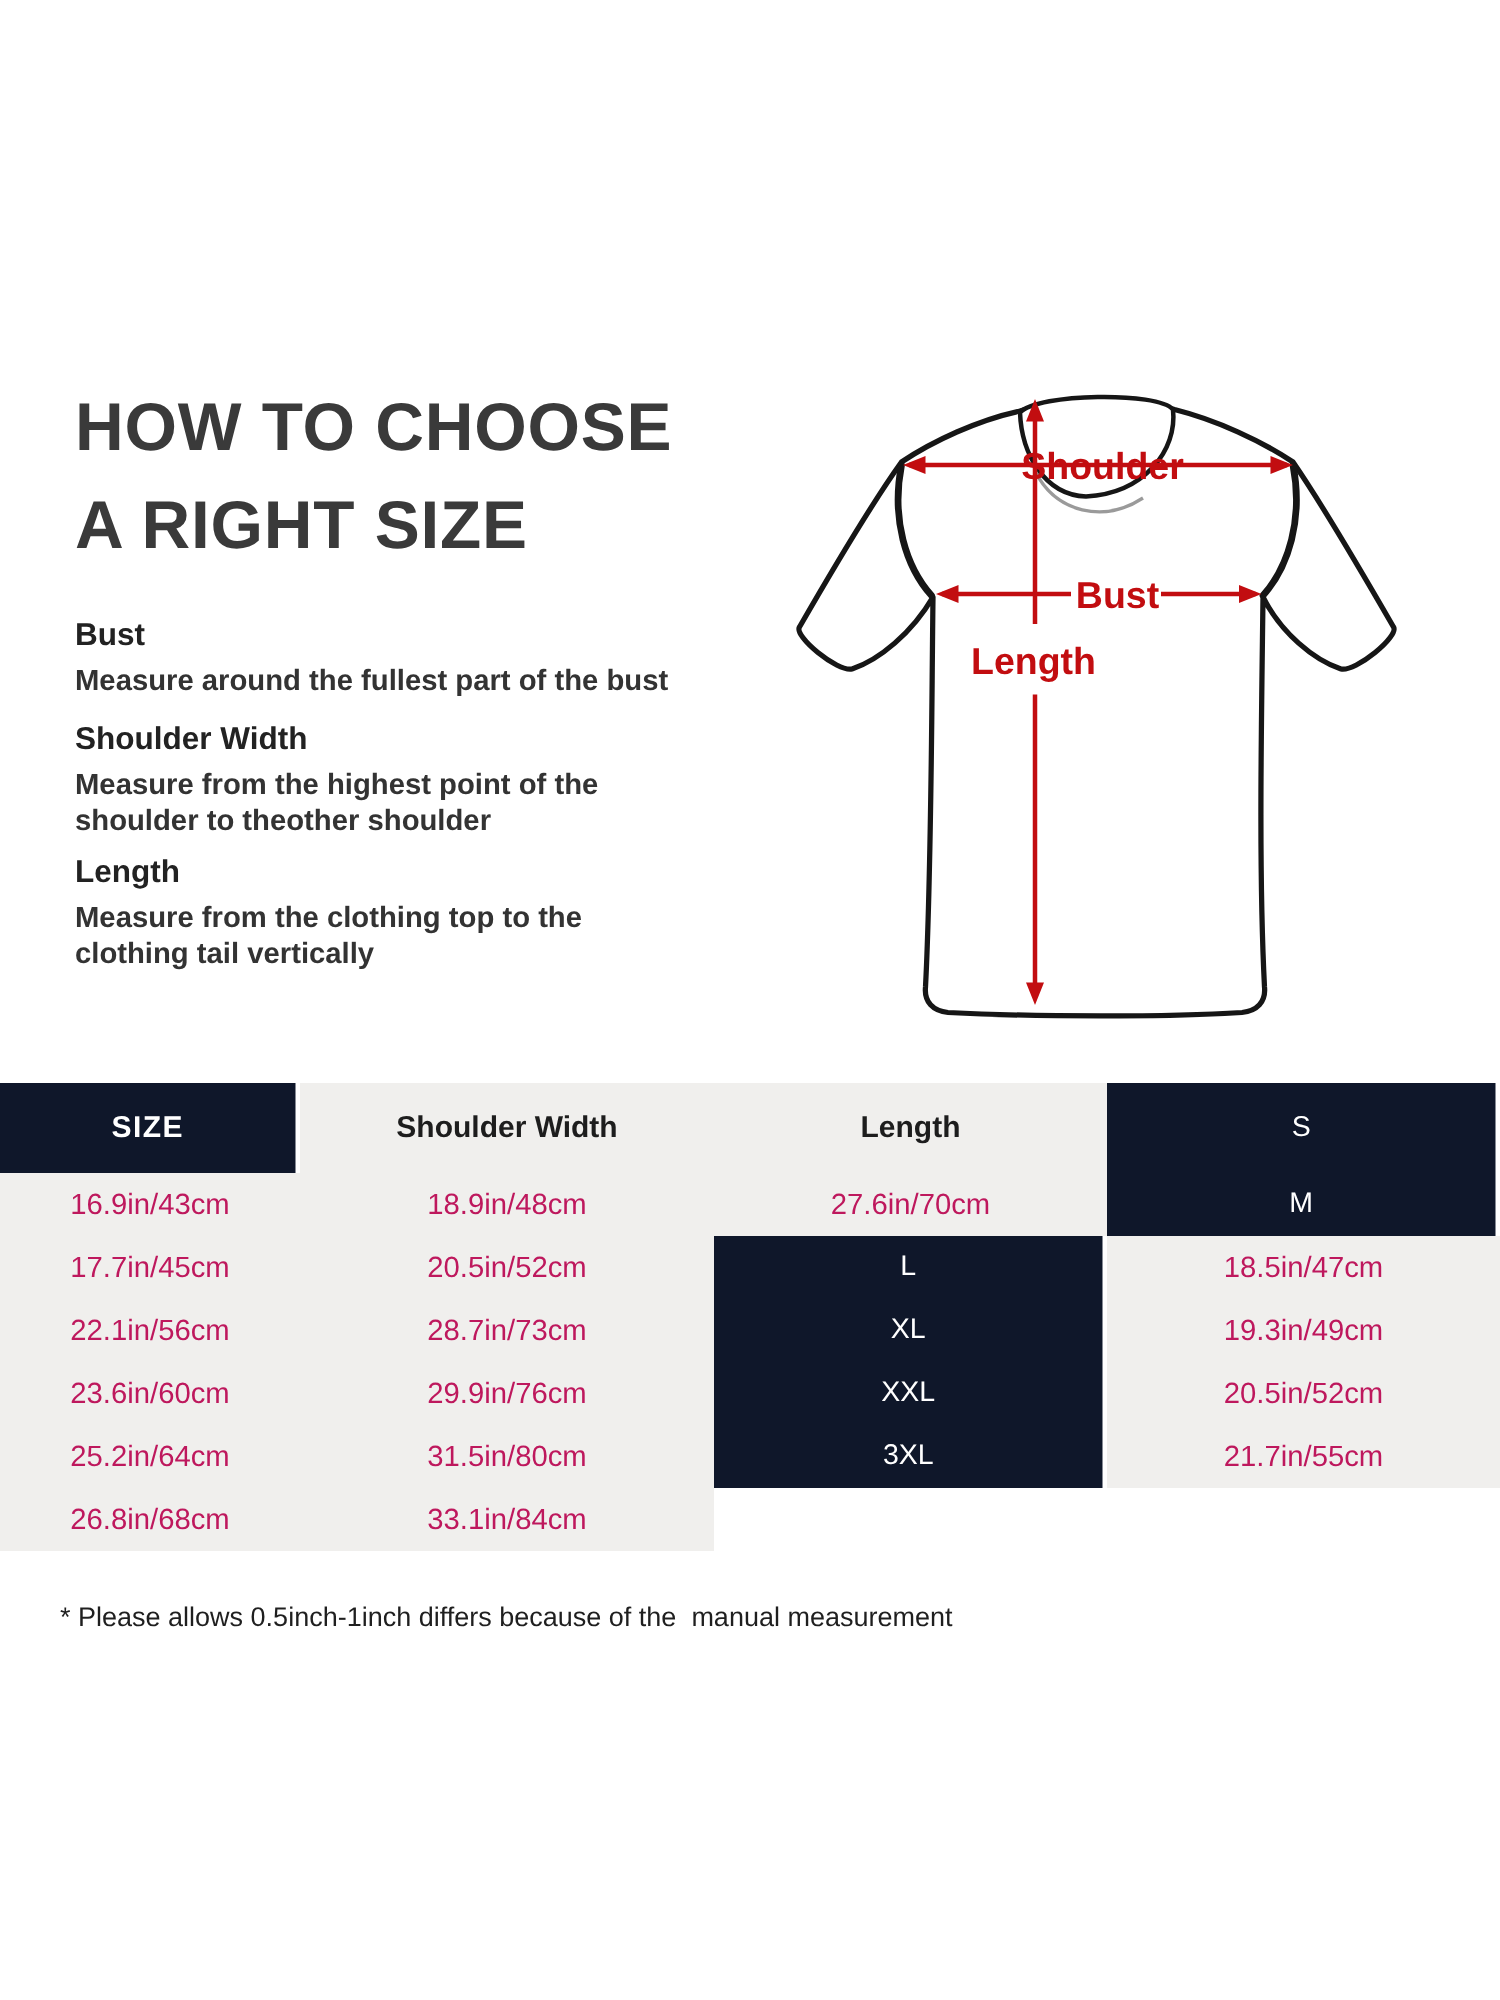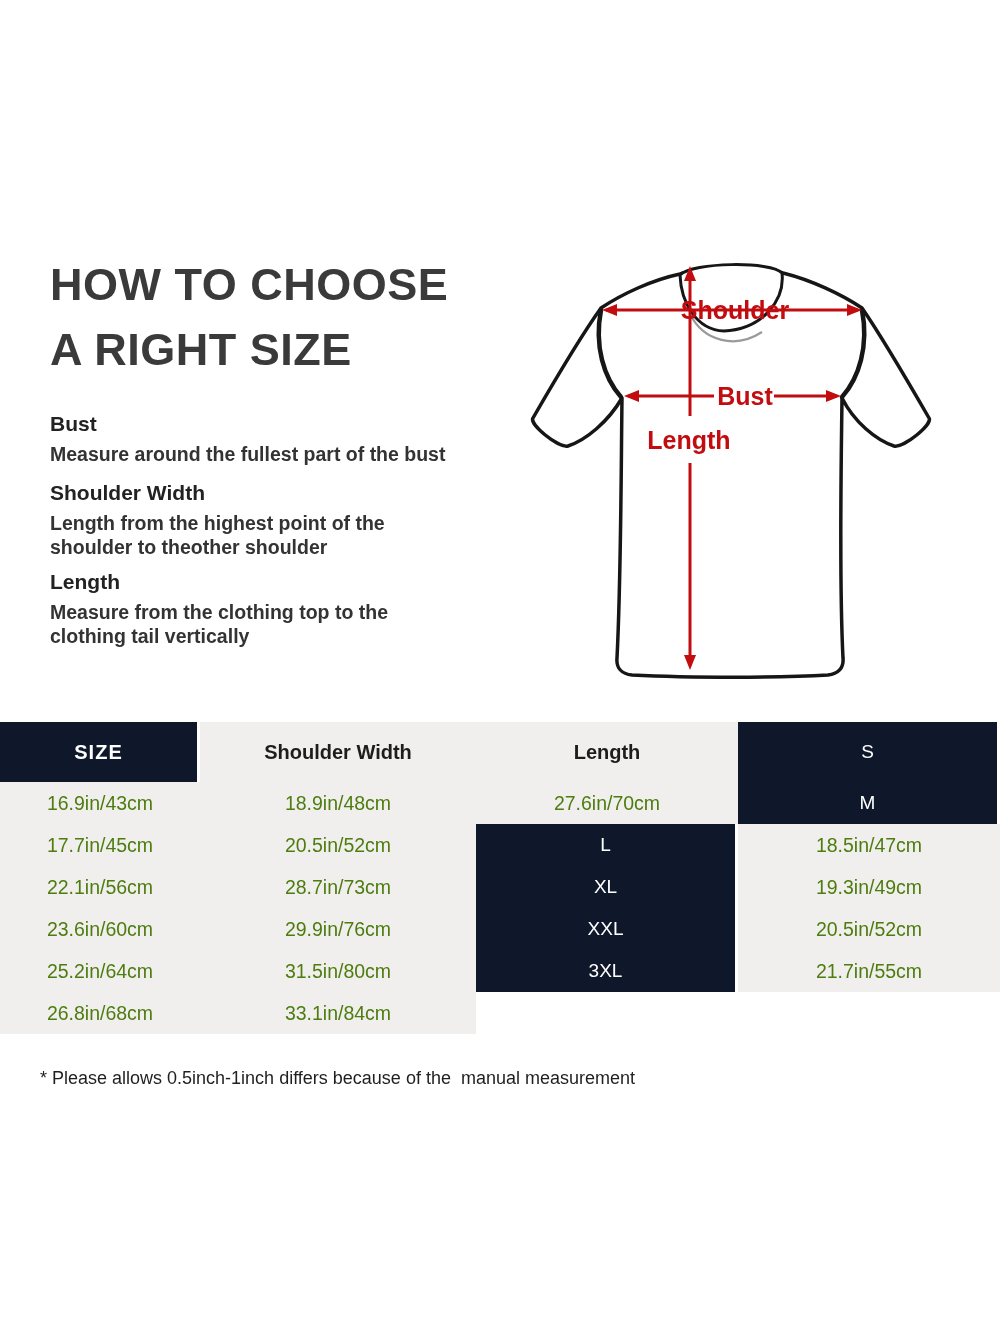--- a/index.html
+++ b/index.html
@@ -21,42 +21,42 @@
 
   
   .size-table{position:absolute;left:0;top:722px;width:1000px;height:312px;
               display:grid;grid-template-columns:200px 276px 262px 262px;
               grid-template-rows:60px repeat(6,42px);}
   .cell{display:flex;align-items:center;justify-content:center;box-sizing:border-box;}
   .dk{background:#0f172a;color:#ffffff;border-right:3px solid #ffffff;}
   .lt{background:#f0efed;}
   .th.lt{font-size:20px;font-weight:bold;color:#1d1d1d;}
   .th.dk{font-size:20px;font-weight:bold;letter-spacing:1px;}
-  .td.lt{font-size:19.5px;color:#4d7c0f;}
+  .td.lt{font-size:19.5px;color:#be185d;}
   .td.dk{font-size:19px;}
 
   .footnote{position:absolute;left:40px;top:1068px;font-size:18px;color:#1f1f1f;white-space:pre;}
 </style>
 </head>
 <body>
 
 <div id="page">
 
   <div class="title">
     <div>HOW TO CHOOSE</div>
     <div>A RIGHT SIZE</div>
   </div>
 
   <div class="sec" id="sec-bust">
     <div class="h">Bust</div>
     <div class="ln">Measure around the fullest part of the bust</div>
   </div>
   <div class="sec" id="sec-shoulder">
     <div class="h">Shoulder Width</div>
-    <div class="ln">Length from the highest point of the</div>
+    <div class="ln">Measure from the highest point of the</div>
     <div class="ln">shoulder to theother shoulder</div>
   </div>
   <div class="sec" id="sec-length">
     <div class="h">Length</div>
     <div class="ln">Measure from the clothing top to the</div>
     <div class="ln">clothing tail vertically</div>
   </div>
 
   <svg class="diagram" viewBox="0 0 460 440">
 

